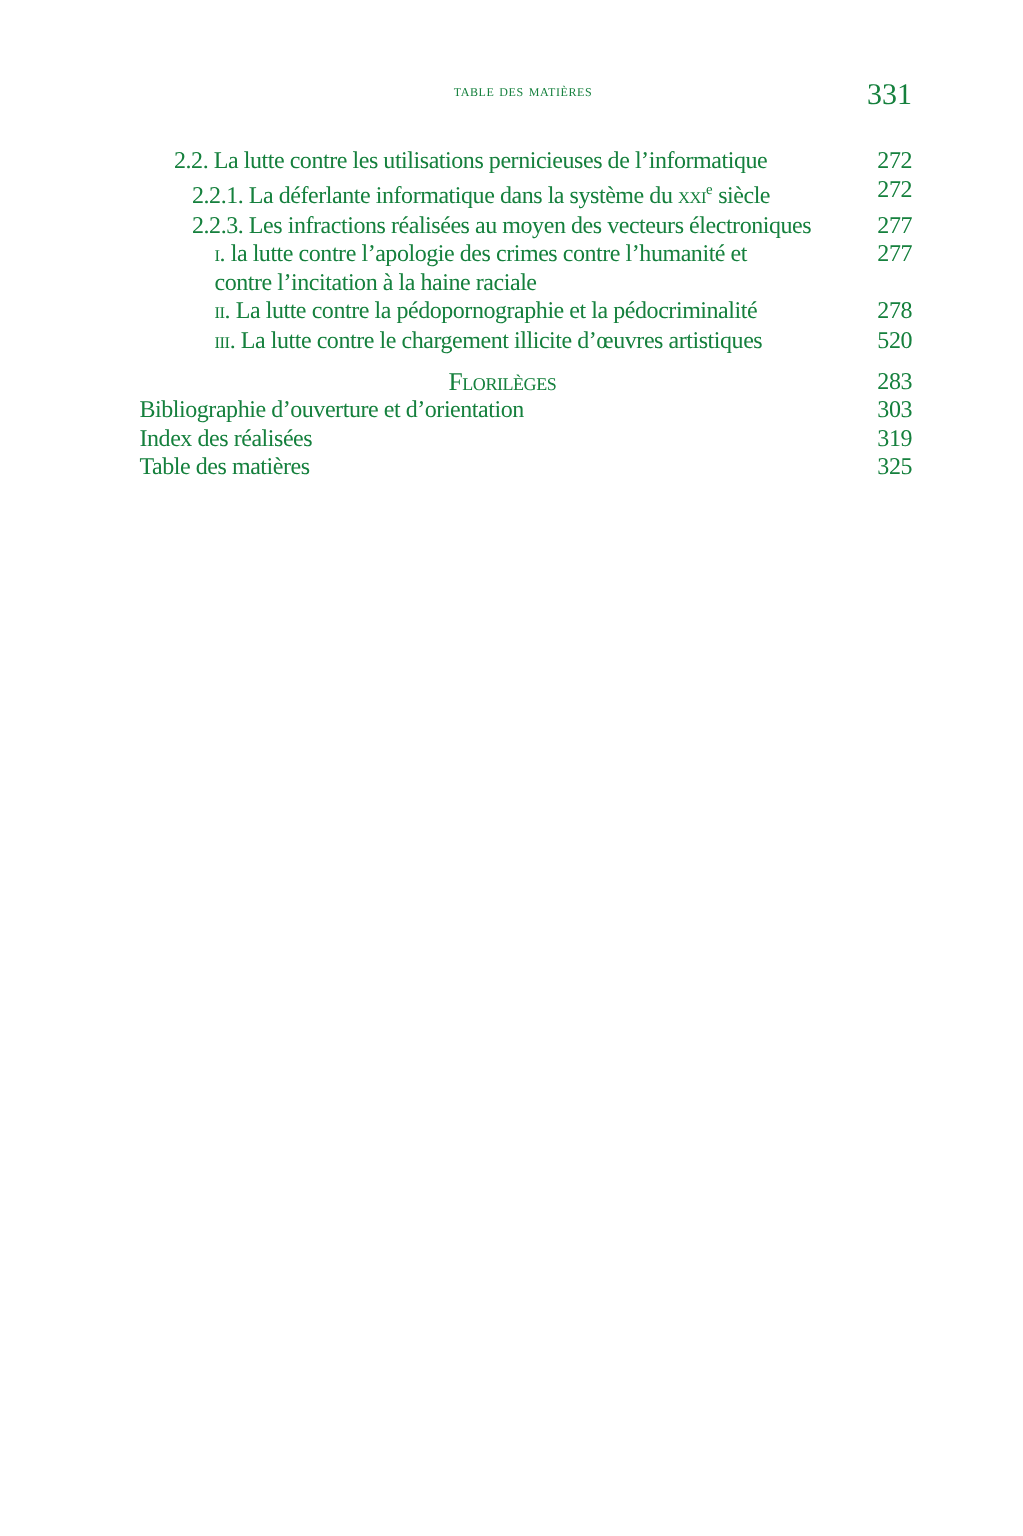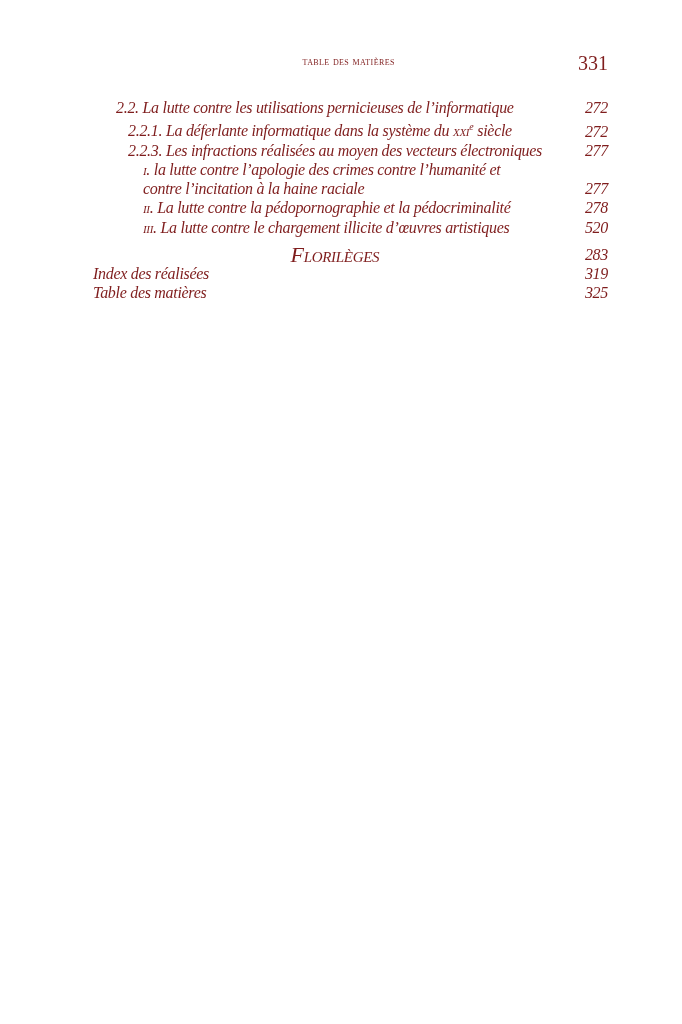--- a/index.html
+++ b/index.html
@@ -8,21 +8,21 @@
     background: #e9e9e9;
   }
   .page {
     position: relative;
     width: 682px;
     height: 1024px;
     margin: 0 auto;
     background: #ffffff;
     overflow: hidden;
     font-family: "Liberation Serif", "DejaVu Serif", serif;
-    color: #7f1d1d;
+    color: #15803d;
   }
   .content {
     position: absolute;
     left: 93px;
     top: 52px;
     width: 515px;
   }
   .running-head {
     position: relative;
     height: 17px;
@@ -41,45 +41,43 @@
     position: absolute;
     right: 0;
     top: 0;
     font-size: 20px;
   }
   .toc {
     margin-top: 29px;
   }
   .toc-row {
     display: flex;
-    align-items: flex-end;
     font-size: 16px;
     line-height: 19.2px;
     letter-spacing: -0.3px;
-    font-style: italic;
   }
   .entry-text {
     flex: 1;
     min-width: 0;
     white-space: pre;
   }
   .entry-page {
     margin-left: 8px;
     text-align: right;
     white-space: pre;
   }
   .ind-0 .entry-text { padding-left: 0; }
   .ind-1 .entry-text { padding-left: 23px; }
   .ind-2 .entry-text { padding-left: 35px; }
   .ind-3 .entry-text { padding-left: 50px; }
   .gap { margin-top: 8px; }
   .centered-heading .entry-text {
     text-align: center;
     padding-left: 0;
-    font-size: 22px;
+    font-size: 17px;
   }
   .sc { font-variant: small-caps; }
   .sup {
     font-size: 62%;
     vertical-align: super;
     letter-spacing: 0;
   }
 </style>
 </head>
 <body>
@@ -116,20 +114,24 @@
   </div>
         <div class="toc-row ind-3">
     <span class="entry-text"><span class="sc">iii.</span><span> La lutte contre le chargement illicite d’œuvres artistiques</span></span>
     <span class="entry-page">520</span>
   </div>
         <div class="toc-row ind-0 gap centered-heading">
     <span class="entry-text"><span class="sc">Florilèges</span></span>
     <span class="entry-page">283</span>
   </div>
         <div class="toc-row ind-0">
+    <span class="entry-text"><span>Bibliographie d’ouverture et d’orientation</span></span>
+    <span class="entry-page">303</span>
+  </div>
+        <div class="toc-row ind-0">
     <span class="entry-text"><span>Index des réalisées</span></span>
     <span class="entry-page">319</span>
   </div>
         <div class="toc-row ind-0">
     <span class="entry-text"><span>Table des matières</span></span>
     <span class="entry-page">325</span>
   </div>
       </main>
 
   </div>

